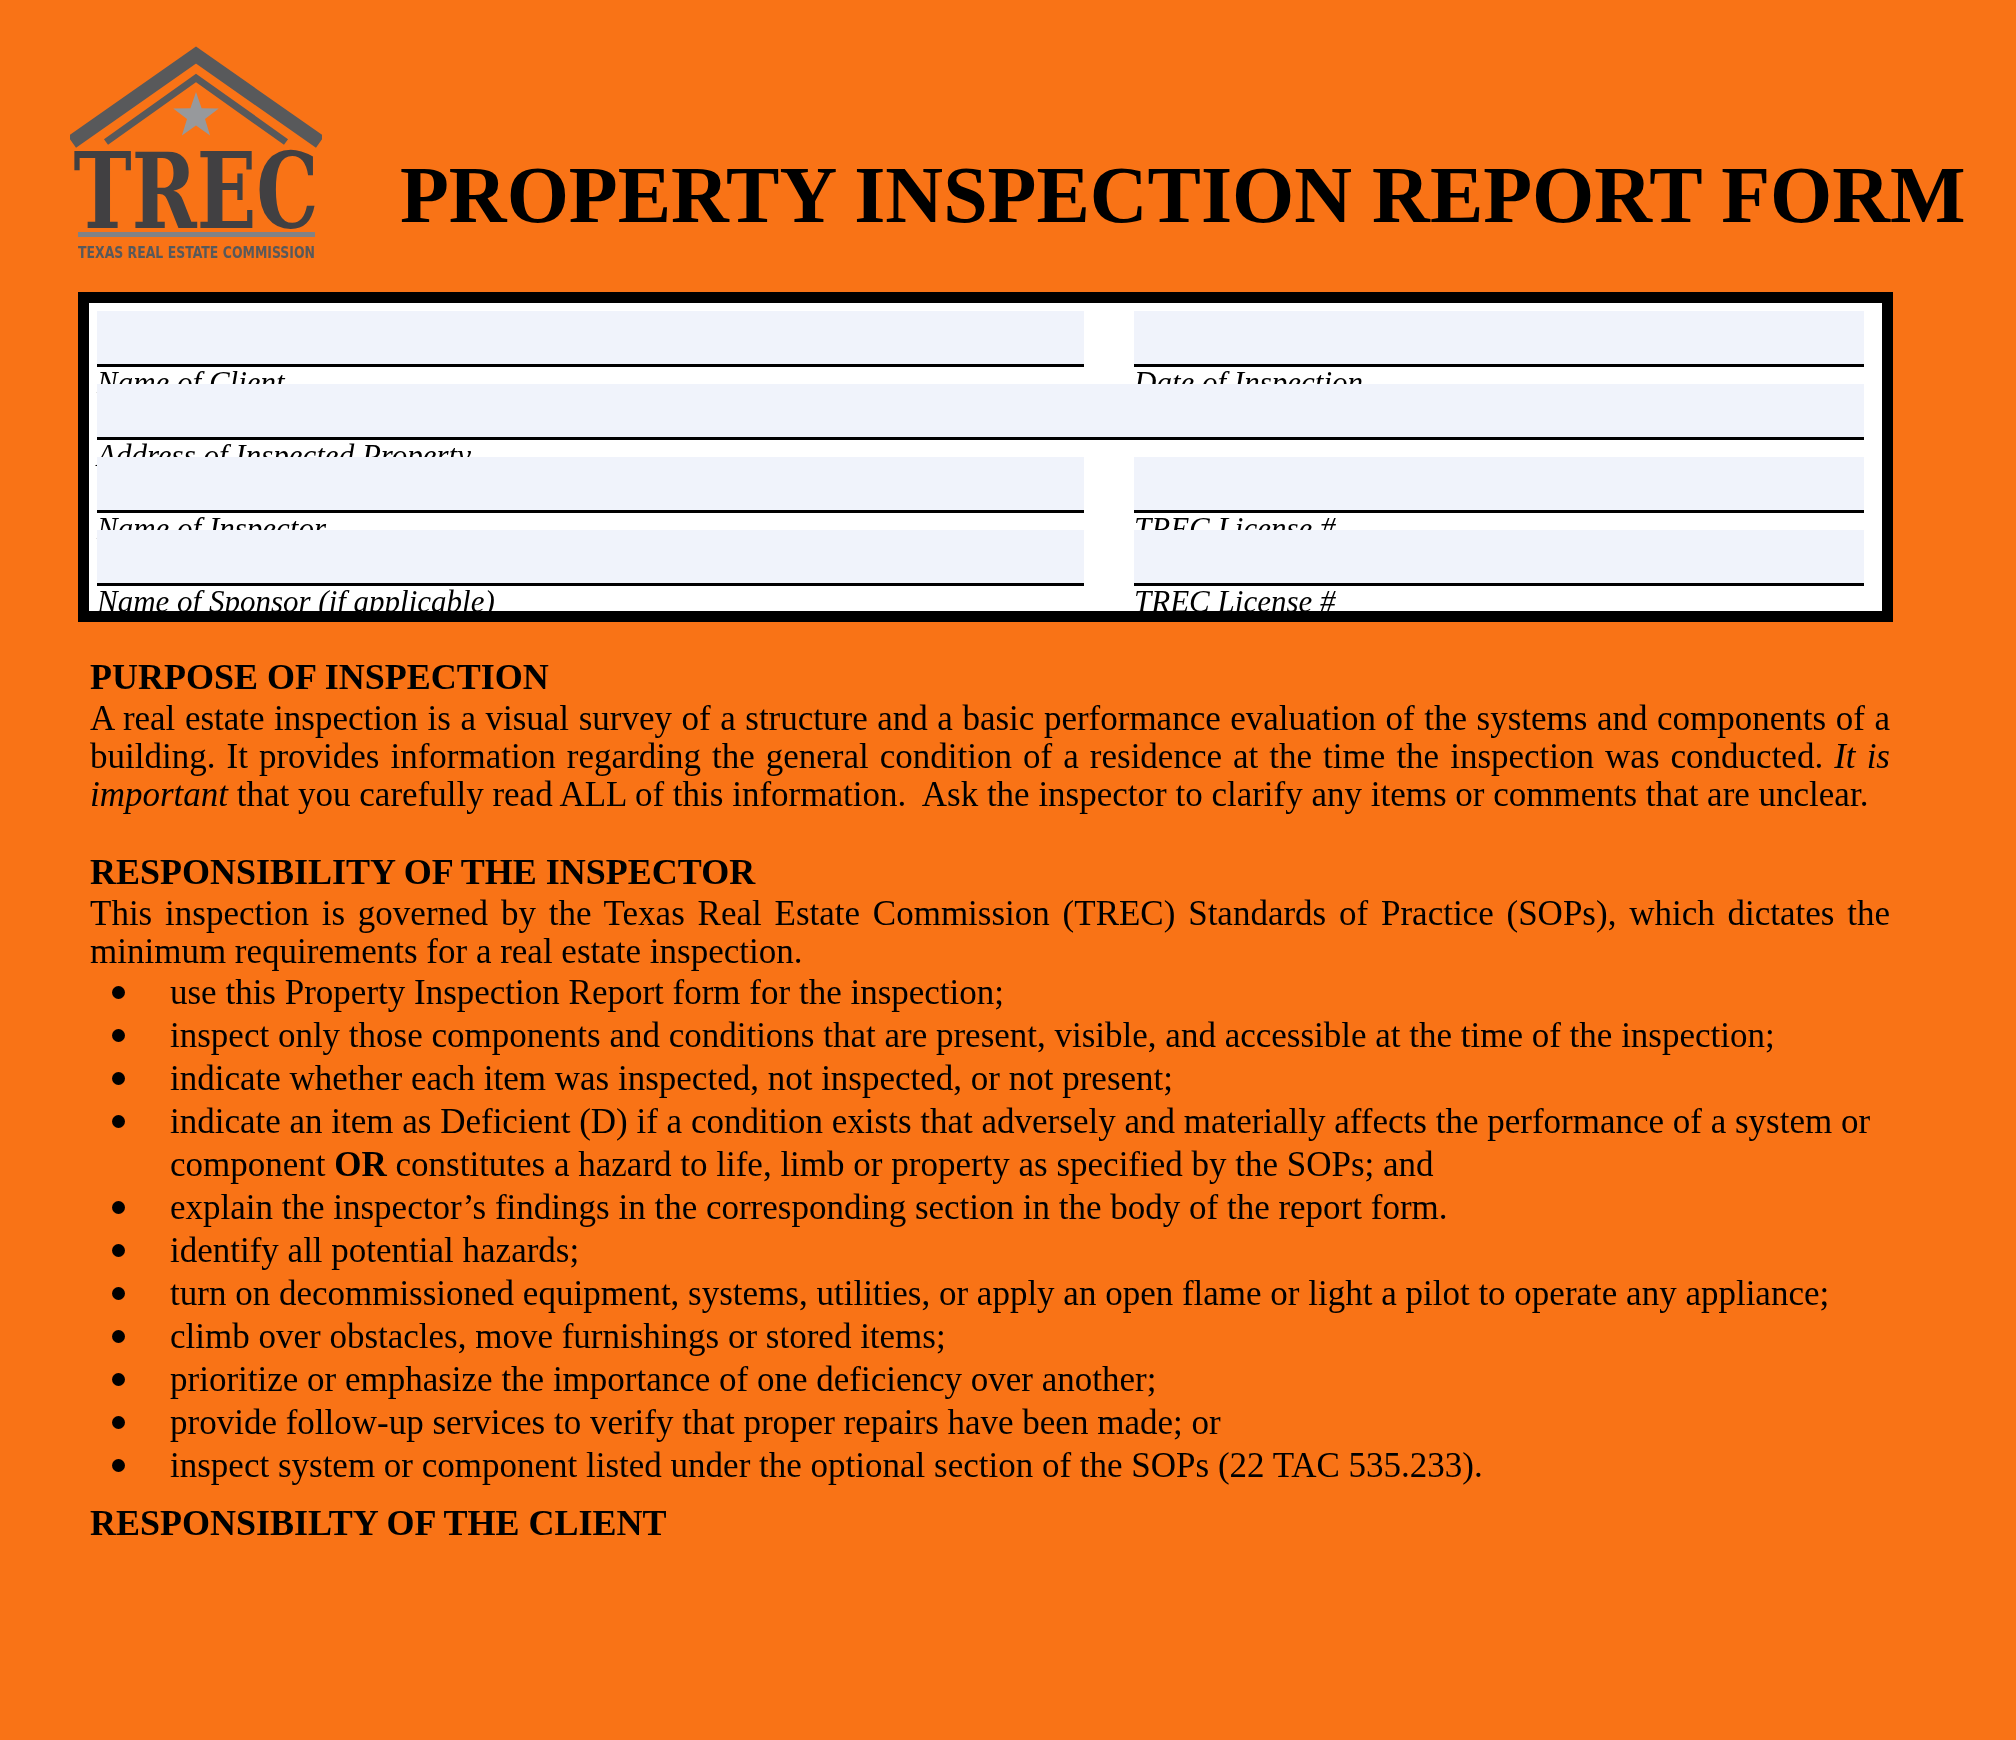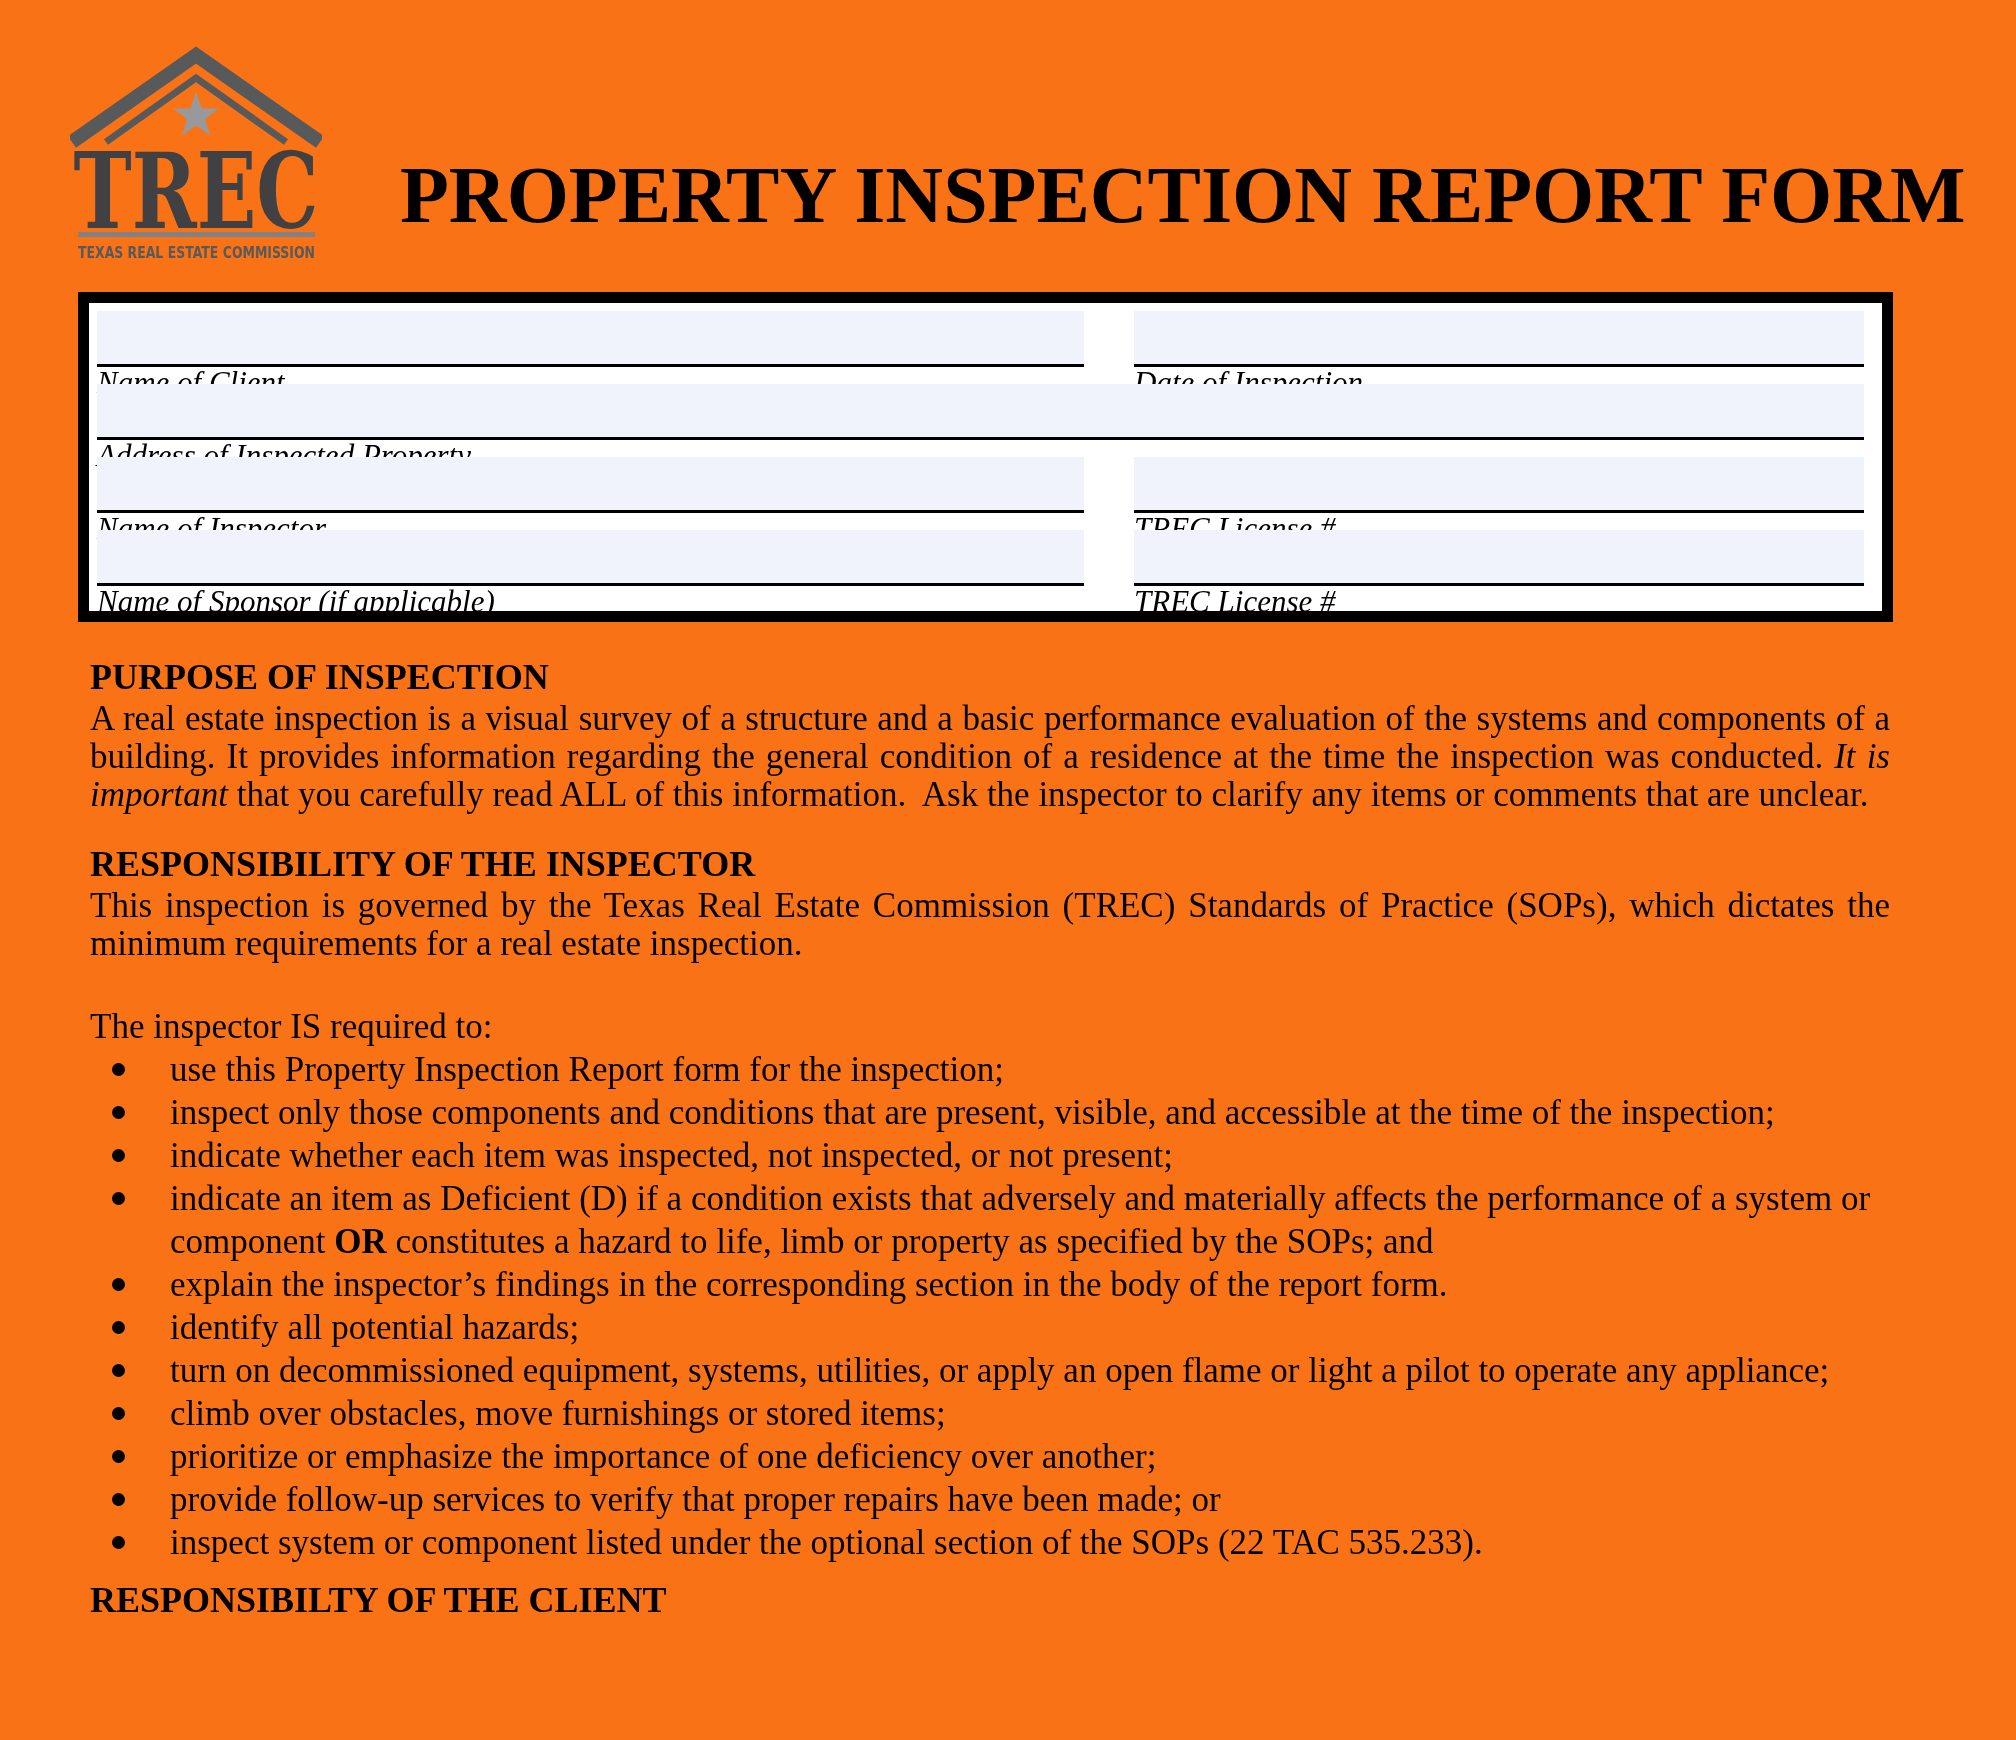--- a/index.html
+++ b/index.html
@@ -73,21 +73,21 @@
 
   
   .content { margin: 0 126px 0 90px; }
   .sec-heading {
     font-size: 36px;
     line-height: 45px;
     font-weight: bold;
     margin: 0;
   }
   .h-purpose { margin-top: 33px; }
-  .h-inspector { margin-top: 28px; }
+  .h-inspector { margin-top: 36px; }
   .h-client { margin-top: 14px; }
   .body-p {
     font-size: 35px;
     line-height: 38px;
     text-align: justify;
     margin: 0;
   }
   .lead {
     font-size: 35px;
     line-height: 43px;
@@ -177,21 +177,20 @@
   </div>
 
   <div class="content">
 
     <h2 class="sec-heading h-purpose">PURPOSE OF INSPECTION</h2>
     <p class="body-p"><span>A real estate inspection is a visual survey of a structure and a basic performance evaluation of the systems and components of a building. It provides information regarding the general condition of a residence at the time the inspection was conducted. </span><i>It is important</i><span> that you carefully read ALL of this information.&nbsp; Ask the inspector to clarify any items or comments that are unclear.</span></p>
 
     <h2 class="sec-heading h-inspector">RESPONSIBILITY OF THE INSPECTOR</h2>
     <p class="body-p">This inspection is governed by the Texas Real Estate Commission (TREC) Standards of Practice (SOPs), which dictates the minimum requirements for a real estate inspection.</p>
 
-    <p class="lead lead-1">The inspector IS required to:</p>
     <ul class="blist">
       <li><span>use this Property Inspection Report form for the inspection;</span></li>
       <li><span>inspect only those components and conditions that are present, visible, and accessible at the time of the inspection;</span></li>
       <li><span>indicate whether each item was inspected, not inspected, or not present;</span></li>
       <li><span>indicate an item as Deficient (D) if a condition exists that adversely and materially affects the performance of a system or component </span><b>OR</b><span> constitutes a hazard to life, limb or property as specified by the SOPs; and</span></li>
       <li><span>explain the inspector’s findings in the corresponding section in the body of the report form.</span></li>
     </ul>
 
     <ul class="blist">
       <li><span>identify all potential hazards;</span></li>

